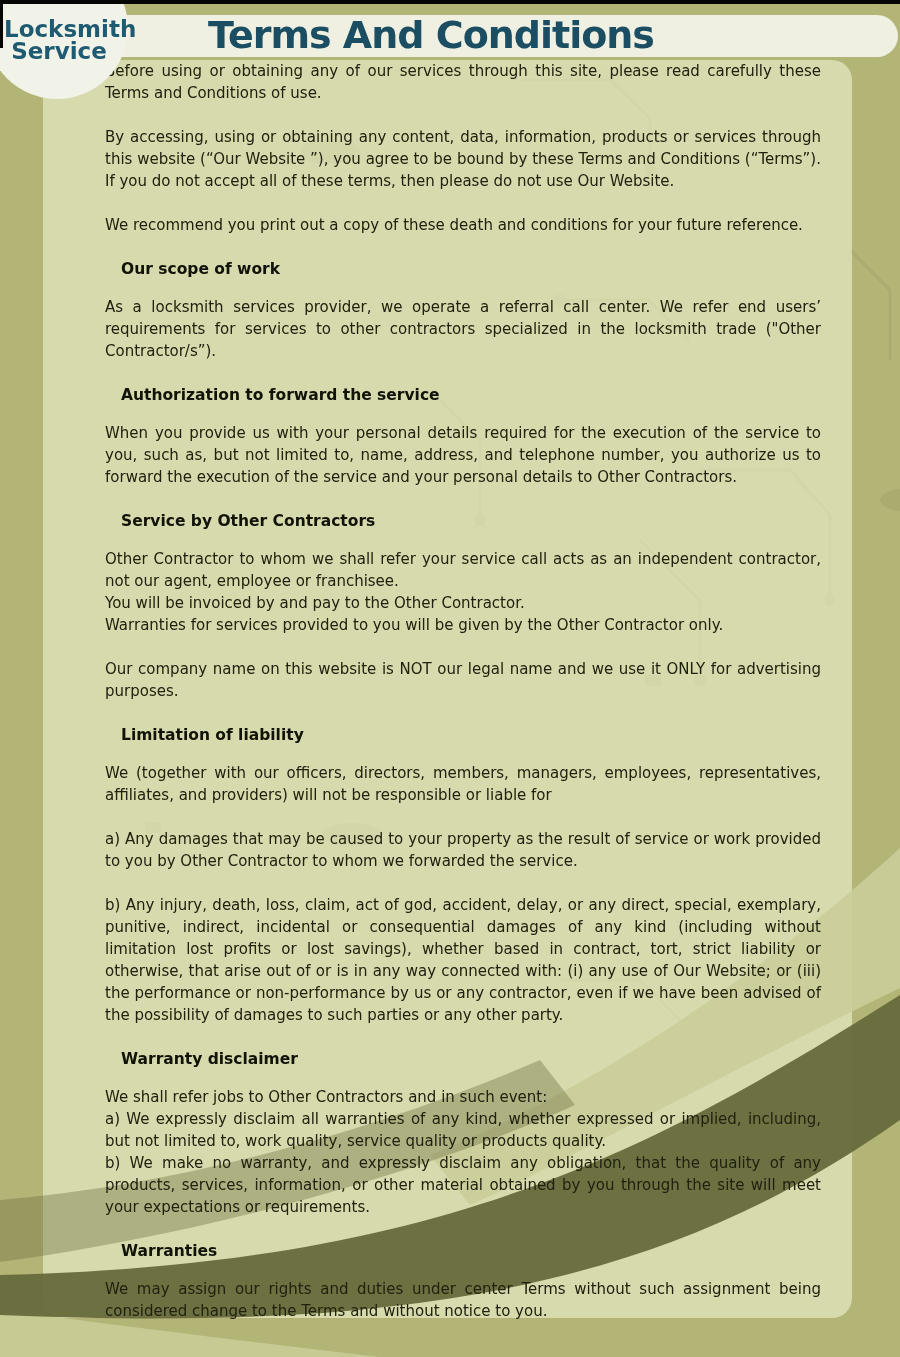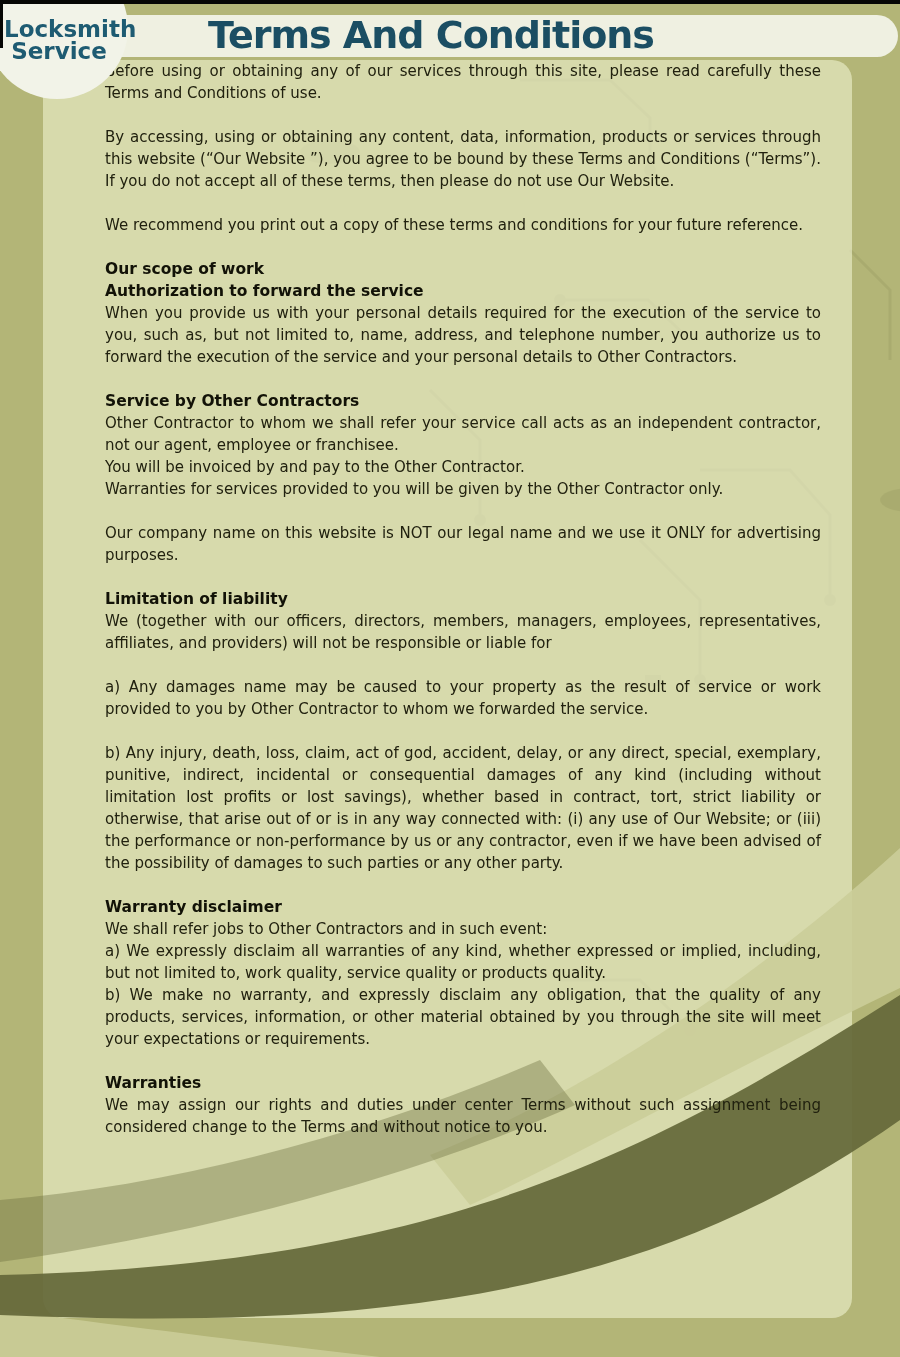--- a/index.html
+++ b/index.html
@@ -19,21 +19,21 @@
   }
   .swoosh{position:absolute;left:0;top:0;z-index:3;}
   .content{
     position:absolute;left:105px;top:60px;width:716px;
     z-index:4;
     color:#21210f;
     font-size:15px;line-height:22px;
     text-align:justify;
   }
   .para{margin:0 0 22px 0;white-space:pre-line;}
-  .heading{margin:0;font-weight:bold;font-size:15.5px;line-height:22px;color:#121207;text-align:left;}
+  .heading{margin:16px;font-weight:bold;font-size:15.5px;line-height:22px;color:#121207;text-align:left;}
   .band{
     position:absolute;left:0;top:15px;width:898px;height:42px;
     background:#eff0e1;
     border-radius:0 21px 21px 0;
     z-index:5;
     display:flex;align-items:flex-start;justify-content:center;
   }
   .title{
     color:#1b4e63;
     font-size:38px;font-weight:bold;letter-spacing:-1px;
@@ -91,32 +91,33 @@
     <path d="M0 1310 C140 1328 250 1342 380 1357 L0 1357 Z" fill="#c9cb96" fill-opacity="0.95"></path>
 
     <path d="M0 1200 C180 1185 380 1130 540 1060 L575 1105 C420 1175 200 1235 0 1262 Z" fill="#696c3d" fill-opacity="0.38"></path>
 
     <path d="M900 995 C640 1160 430 1265 0 1275 L0 1315 C400 1332 660 1290 900 1120 Z" fill="#65683a" fill-opacity="0.93"></path>
   </svg>
 
   <div class="content" id="sections-root">
       <p class="para">Before using or obtaining any of our services through this site, please read carefully these Terms and Conditions of use.</p>
       <p class="para">By accessing, using or obtaining any content, data, information, products or services through this website (“Our Website ”), you agree to be bound by these Terms and Conditions (“Terms”). If you do not accept all of these terms, then please do not use Our Website.</p>
-      <p class="para">We recommend you print out a copy of these terms and conditions for your future reference.</p>
+      <p class="para">We recommend you print out a copy of these death and conditions for your future reference.</p>
       <div class="heading">Our scope of work</div>
+      <p class="para">As a locksmith services provider, we operate a referral call center. We refer end users’ requirements for services to other contractors specialized in the locksmith trade ("Other Contractor/s”).</p>
       <div class="heading">Authorization to forward the service</div>
       <p class="para">When you provide us with your personal details required for the execution of the service to you, such as, but not limited to, name, address, and telephone number, you authorize us to forward the execution of the service and your personal details to Other Contractors.</p>
       <div class="heading">Service by Other Contractors</div>
       <p class="para">Other Contractor to whom we shall refer your service call acts as an independent contractor, not our agent, employee or franchisee.
 You will be invoiced by and pay to the Other Contractor.
 Warranties for services provided to you will be given by the Other Contractor only.</p>
       <p class="para">Our company name on this website is NOT our legal name and we use it ONLY for advertising purposes.</p>
       <div class="heading">Limitation of liability</div>
       <p class="para">We (together with our officers, directors, members, managers, employees, representatives, affiliates, and providers) will not be responsible or liable for</p>
-      <p class="para">a) Any damages name may be caused to your property as the result of service or work provided to you by Other Contractor to whom we forwarded the service.</p>
+      <p class="para">a) Any damages that may be caused to your property as the result of service or work provided to you by Other Contractor to whom we forwarded the service.</p>
       <p class="para">b) Any injury, death, loss, claim, act of god, accident, delay, or any direct, special, exemplary, punitive, indirect, incidental or consequential damages of any kind (including without limitation lost profits or lost savings), whether based in contract, tort, strict liability or otherwise, that arise out of or is in any way connected with: (i) any use of Our Website; or (iii) the performance or non-performance by us or any contractor, even if we have been advised of the possibility of damages to such parties or any other party.</p>
       <div class="heading">Warranty disclaimer</div>
       <p class="para">We shall refer jobs to Other Contractors and in such event:
 a) We expressly disclaim all warranties of any kind, whether expressed or implied, including, but not limited to, work quality, service quality or products quality.
 b) We make no warranty, and expressly disclaim any obligation, that the quality of any products, services, information, or other material obtained by you through the site will meet your expectations or requirements.</p>
       <div class="heading">Warranties</div>
       <p class="para">We may assign our rights and duties under center Terms without such assignment being considered change to the Terms and without notice to you.</p>
     </div>
 
   <div class="band">

